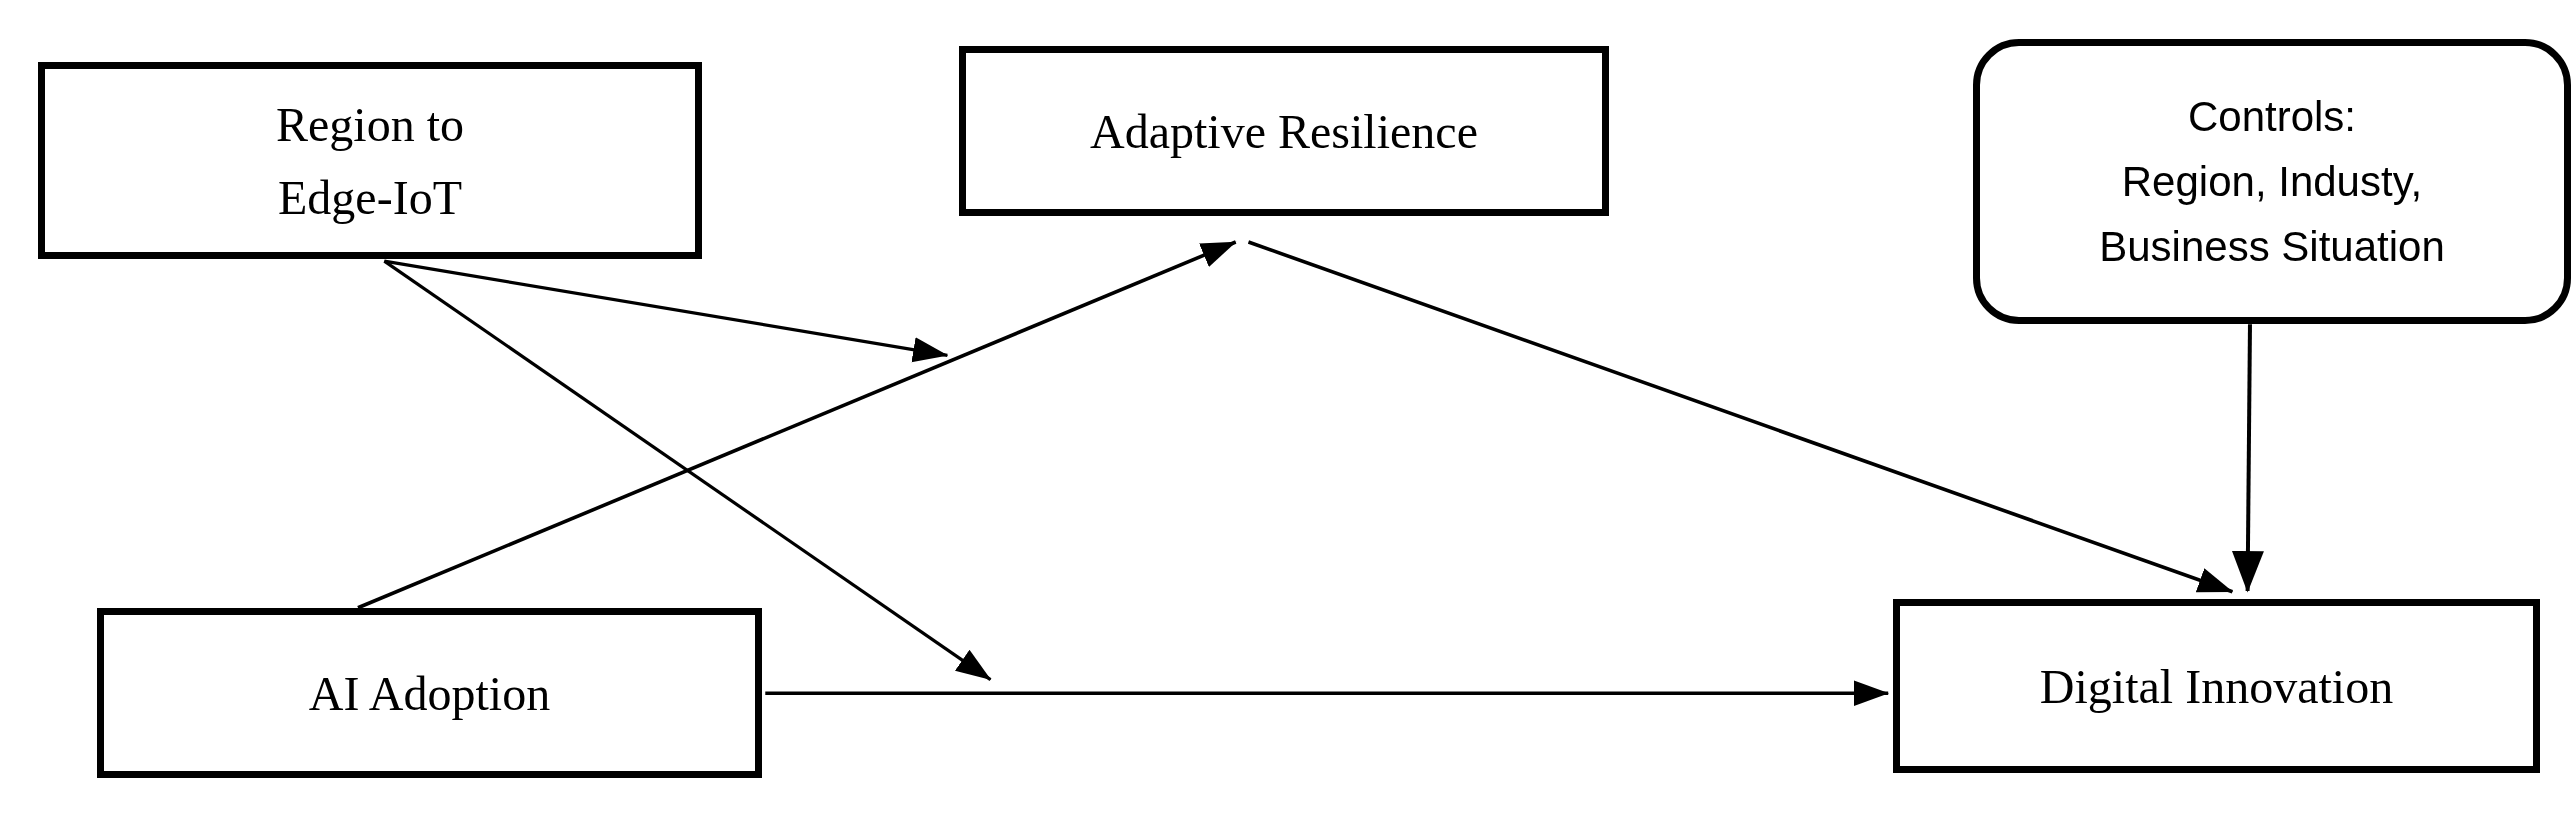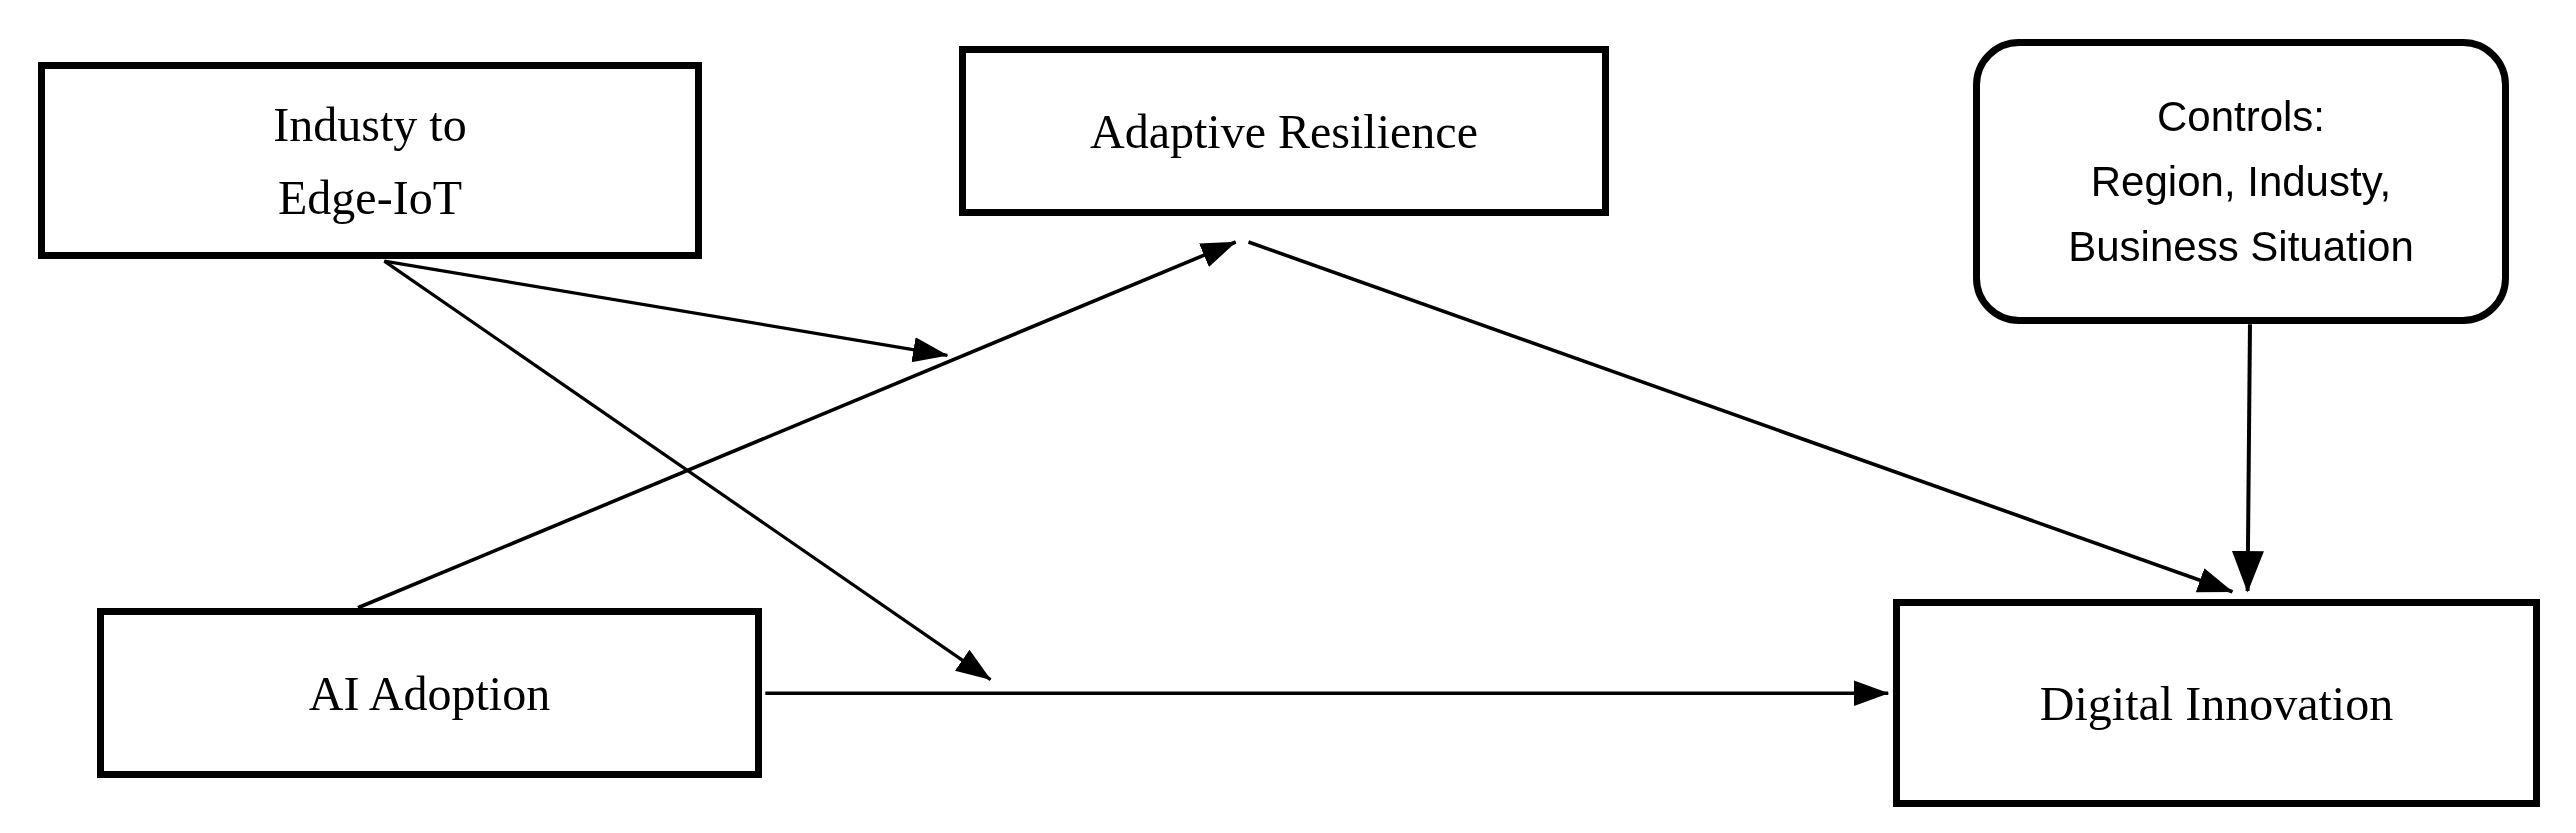--- a/index.html
+++ b/index.html
@@ -35,23 +35,23 @@
     font-size: 48px;
     line-height: 73px;
   }
   .sans-node .label {
     font-family: "Liberation Sans", sans-serif;
     font-size: 42px;
     line-height: 65px;
   }
   #node-threat     { left: 38px;   top: 62px;  width: 664px; height: 197px; }
   #node-resilience { left: 959px; top: 46px;  width: 650px; height: 170px; }
-  #node-controls   { left: 1973px; top: 39px;  width: 536px; height: 285px; border-radius: 46px; }
+  #node-controls   { left: 1973px; top: 39px;  width: 598px; height: 285px; border-radius: 46px; }
   #node-ai         { left: 97px;  top: 608px; width: 665px; height: 170px; }
-  #node-digital    { left: 1893px; top: 599px; width: 647px; height: 208px; }
+  #node-digital    { left: 1893px; top: 599px; width: 647px; height: 174px; }
 </style>
 </head>
 <body>
 
 <div class="canvas">
 
   <svg class="connectors" viewBox="0 0 3225 1043" xmlns="http://www.w3.org/2000/svg">
     <defs>
       <marker id="arrow" markerUnits="userSpaceOnUse" markerWidth="46" markerHeight="36" refX="43" refY="18" orient="auto">
         <path d="M0,2 L44,18 L0,34 Z" fill="#000000"></path>
@@ -68,21 +68,21 @@
     <line x1="958" y1="868" x2="2364" y2="868" stroke="#000000" stroke-width="4.5" marker-end="url(#arrow)"></line>
 
     <line x1="481" y1="327" x2="1186" y2="445" stroke="#000000" stroke-width="4" marker-end="url(#arrow)"></line>
 
     <line x1="481" y1="327" x2="1240" y2="851" stroke="#000000" stroke-width="4" marker-end="url(#arrow)"></line>
 
     <line x1="2817" y1="406" x2="2814" y2="740" stroke="#000000" stroke-width="5" marker-end="url(#arrow-big)"></line>
   </svg>
 
   <div class="node serif-node" id="node-threat">
-    <div class="label">Industy to
+    <div class="label">Region to
 Edge-IoT</div>
   </div>
 
   <div class="node serif-node" id="node-resilience">
     <div class="label">Adaptive Resilience</div>
   </div>
 
   <div class="node sans-node" id="node-controls">
     <div class="label">Controls:
 Region, Industy,

